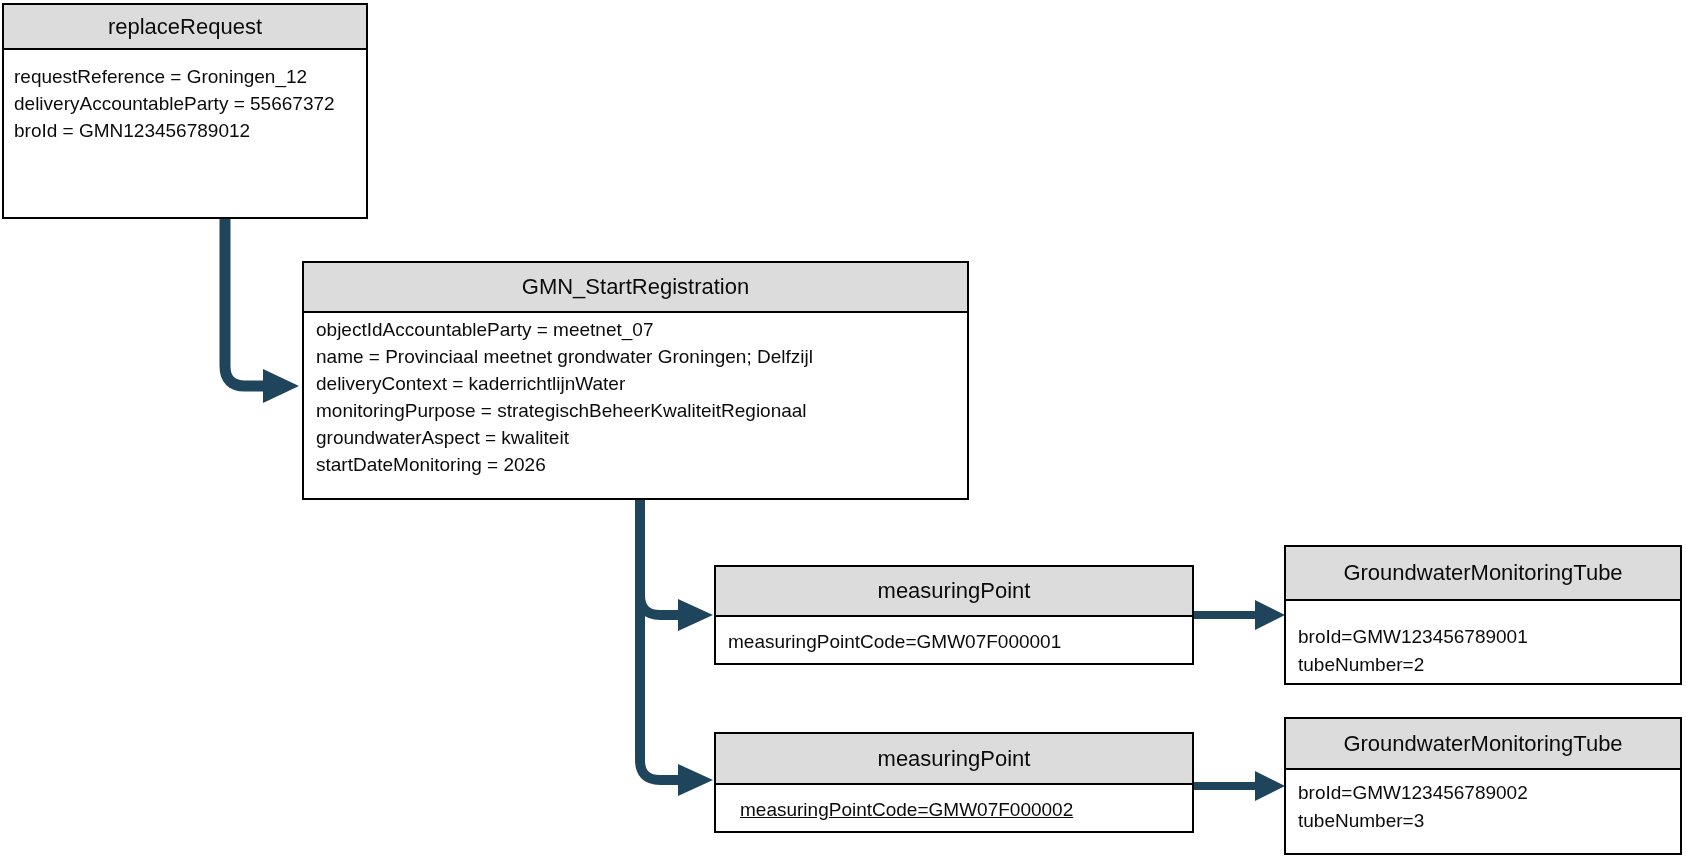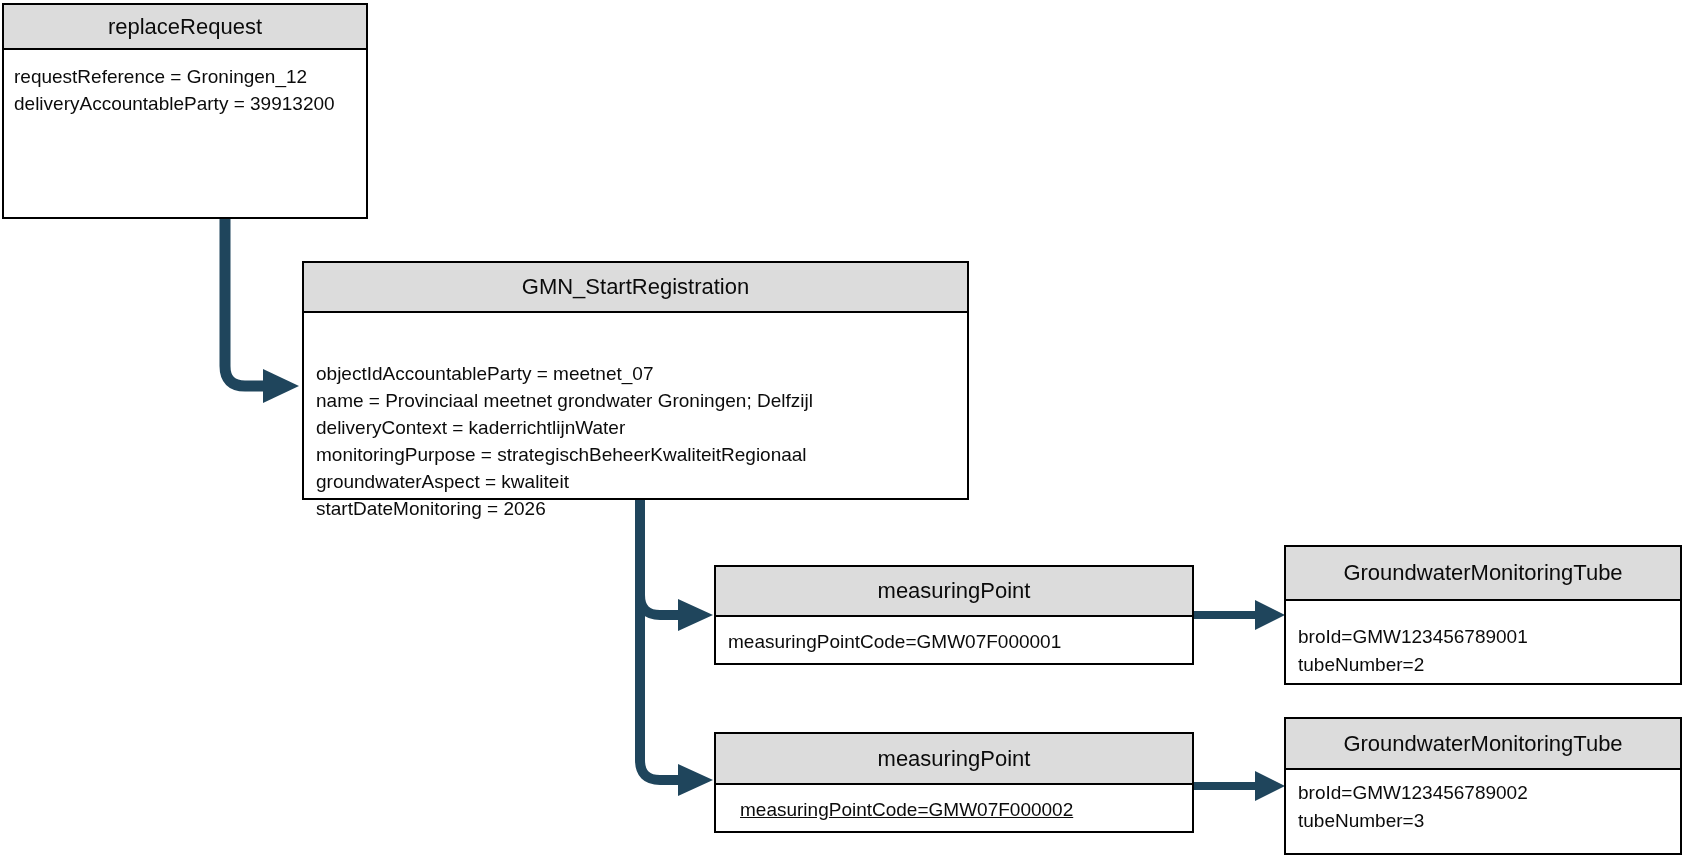--- a/index.html
+++ b/index.html
@@ -43,21 +43,21 @@
   }
   .attr-line { white-space: nowrap; }
 
   
   #n-replace   { left: 2px;    top: 3px;   width: 366px; height: 216px; }
   #n-replace .node-title { height: 45px; }
   #n-replace .node-body  { padding: 13px 10px; }
 
   #n-gmn       { left: 302px;  top: 261px; width: 667px; height: 239px; }
   #n-gmn .node-title { height: 50px; }
-  #n-gmn .node-body  { padding: 3px 12px; margin-top: 44px; }
+  #n-gmn .node-body  { padding: 3px 12px; }
 
   #n-mp1       { left: 714px;  top: 565px; width: 480px; height: 100px; }
   #n-mp1 .node-title { height: 50px; }
   #n-mp1 .node-body  { padding: 11px 12px; }
 
   #n-mp2       { left: 714px;  top: 732px; width: 480px; height: 101px; }
   #n-mp2 .node-title { height: 51px; }
   #n-mp2 .node-body  { padding: 11px 24px; text-decoration: underline; }
 
   #n-tube1     { left: 1284px; top: 545px; width: 398px; height: 140px; }
@@ -108,21 +108,22 @@
     <g>
       <path class="arrow-path" stroke-width="8" d="M1193,786 L1256,786"></path>
       <polygon class="arrow-head" points="1255,771 1285,786 1255,801"></polygon>
     </g>
   </svg>
 
   <div class="node" id="n-replace">
     <div class="node-title">replaceRequest</div>
     <div class="node-body">
       <div class="attr-line">requestReference = Groningen_12</div>
-      <div class="attr-line">deliveryAccountableParty = 39913200</div>
+      <div class="attr-line">deliveryAccountableParty = 55667372</div>
+      <div class="attr-line">broId = GMN123456789012</div>
     </div>
   </div>
 
   <div class="node" id="n-gmn">
     <div class="node-title">GMN_StartRegistration</div>
     <div class="node-body">
       <div class="attr-line">objectIdAccountableParty = meetnet_07</div>
       <div class="attr-line">name = Provinciaal meetnet grondwater Groningen; Delfzijl</div>
       <div class="attr-line">deliveryContext = kaderrichtlijnWater</div>
       <div class="attr-line">monitoringPurpose = strategischBeheerKwaliteitRegionaal</div>

